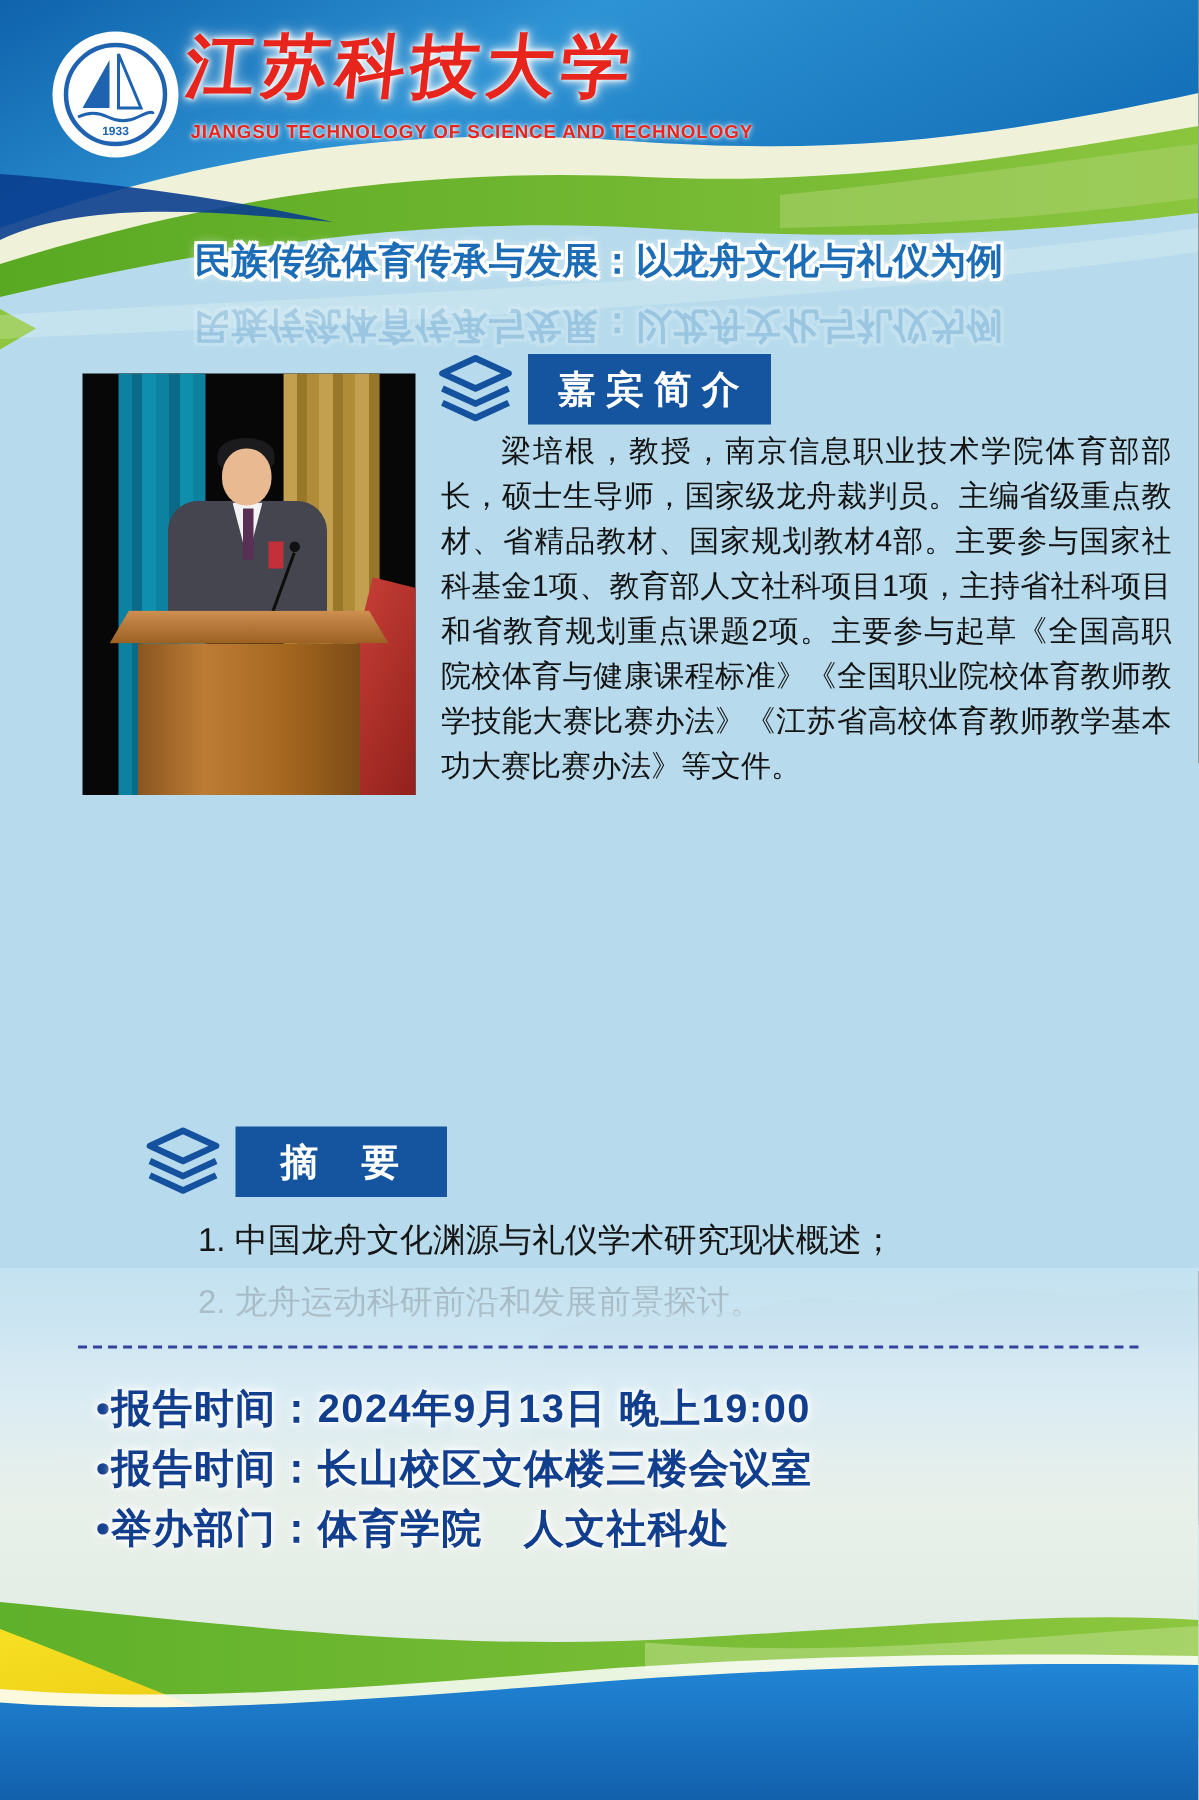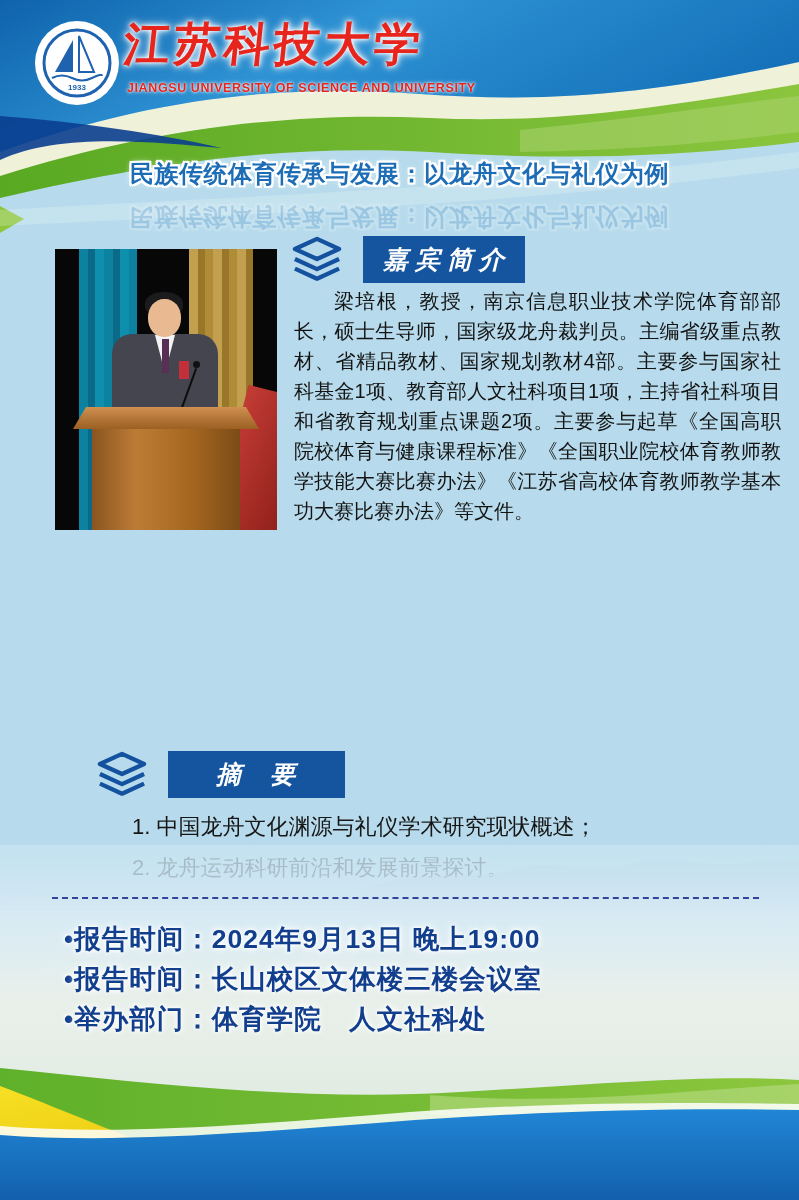--- a/index.html
+++ b/index.html
@@ -31,21 +31,21 @@
     position:absolute;left:0;width:799px;text-align:center;
     font-size:24px;font-weight:bold;letter-spacing:.5px;white-space:nowrap;
     color:var(--title-blue,#1d6db6);
     text-shadow:-2px 0 0 #fff,2px 0 0 #fff,0 -2px 0 #fff,0 2px 0 #fff,
       -2px -2px 0 #fff,2px -2px 0 #fff,-2px 2px 0 #fff,2px 2px 0 #fff,0 0 7px #fff;
   }
   .main-title{top:158px;}
   .title-reflection{top:201px;transform:scaleY(-1);opacity:.18;}
 
   
-  .section-head{position:absolute;display:flex;align-items:center;gap:21px;font-style:italic;}
+  .section-head{position:absolute;display:flex;align-items:center;gap:10px;}
   .section-head .layers{width:50px;height:47px;flex:0 0 auto;}
   .head-box{
     background:var(--accent-blue,#15549e);color:#fff;font-weight:bold;
     font-size:25px;letter-spacing:7px;padding:7px 14px 7px 20px;white-space:nowrap;
   }
   #guest-head{left:292px;top:236px;}
   #abstract-head{left:97px;top:751px;}
 
   
   .photo{position:absolute;left:55px;top:249px;width:222px;height:281px;background:#070707;overflow:hidden;}
@@ -132,21 +132,21 @@
   <svg class="logo" viewBox="0 0 86 86">
     <circle cx="43" cy="43" r="42" fill="#ffffff"></circle>
     <circle cx="43" cy="43" r="33" fill="#ffffff" stroke="#1f63b0" stroke-width="3"></circle>
     <path d="M39,20 L39,52 L21,52 Z" fill="#1f63b0"></path>
     <path d="M45,16 L60,52 L45,52 Z" fill="#ffffff" stroke="#1f63b0" stroke-width="2"></path>
     <path d="M18,58 Q28,53 38,58 T58,58 T68,56" fill="none" stroke="#1f63b0" stroke-width="2"></path>
     <text x="43" y="70" text-anchor="middle" font-size="8" font-weight="bold" fill="#1f63b0">1933</text>
   </svg>
 
   <div class="uni-zh">江苏科技大学</div>
-  <div class="uni-en">JIANGSU UNIVERSITY OF SCIENCE AND UNIVERSITY</div>
+  <div class="uni-en">JIANGSU TECHNOLOGY OF SCIENCE AND TECHNOLOGY</div>
 
   <div class="main-title">民族传统体育传承与发展：以龙舟文化与礼仪为例</div>
   <div class="title-reflection">民族传统体育传承与发展：以龙舟文化与礼仪为例</div>
 
   <div class="section-head" id="guest-head">
     <svg class="layers" viewBox="0 0 52 49">
       <path d="M26,3 L49,13.5 L26,24 L3,13.5 Z" fill="none" stroke="#14519e" stroke-width="4.5" stroke-linejoin="round"></path>
       <path d="M3,24 L26,34.5 L49,24" fill="none" stroke="#14519e" stroke-width="4.5" stroke-linejoin="round"></path>
       <path d="M3,34 L26,44.5 L49,34" fill="none" stroke="#14519e" stroke-width="4.5" stroke-linejoin="round"></path>
     </svg>
@@ -173,21 +173,21 @@
   <div class="bio">
     <p>梁培根，教授，南京信息职业技术学院体育部部长，硕士生导师，国家级龙舟裁判员。主编省级重点教材、省精品教材、国家规划教材4部。主要参与国家社科基金1项、教育部人文社科项目1项，主持省社科项目和省教育规划重点课题2项。主要参与起草《全国高职院校体育与健康课程标准》《全国职业院校体育教师教学技能大赛比赛办法》《江苏省高校体育教师教学基本功大赛比赛办法》等文件。</p>
   </div>
 
   <div class="section-head" id="abstract-head">
     <svg class="layers" viewBox="0 0 52 49">
       <path d="M26,3 L49,13.5 L26,24 L3,13.5 Z" fill="none" stroke="#14519e" stroke-width="4.5" stroke-linejoin="round"></path>
       <path d="M3,24 L26,34.5 L49,24" fill="none" stroke="#14519e" stroke-width="4.5" stroke-linejoin="round"></path>
       <path d="M3,34 L26,44.5 L49,34" fill="none" stroke="#14519e" stroke-width="4.5" stroke-linejoin="round"></path>
     </svg>
-    <div class="head-box" style="letter-spacing:2px;padding:7px 48px;">摘　要</div>
+    <div class="head-box" style="letter-spacing:2px;padding:7px 30px;">摘　要</div>
   </div>
 
   <div class="abstract-list">
     <div>1. 中国龙舟文化渊源与礼仪学术研究现状概述；</div>
     <div>2. 龙舟运动科研前沿和发展前景探讨。</div>
   </div>
 
   <div class="campus">
     <div class="campus-base"></div>
     <svg width="799" height="355" viewBox="0 0 799 355">

